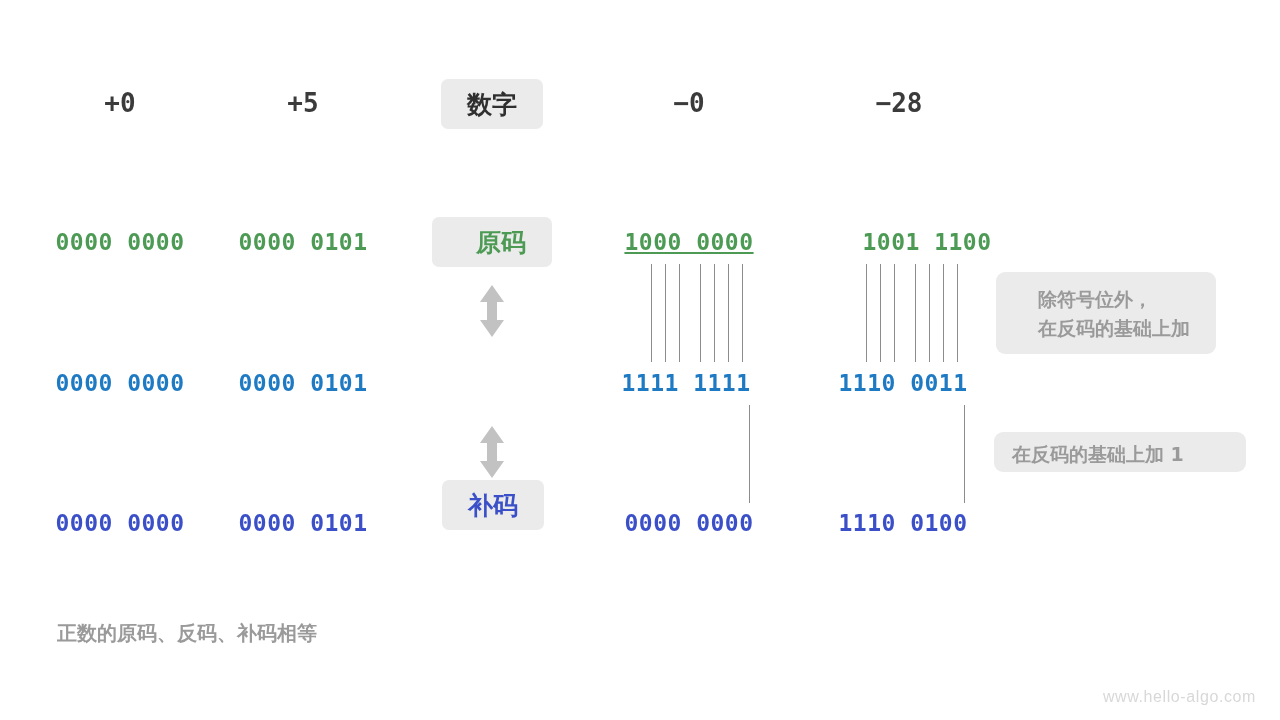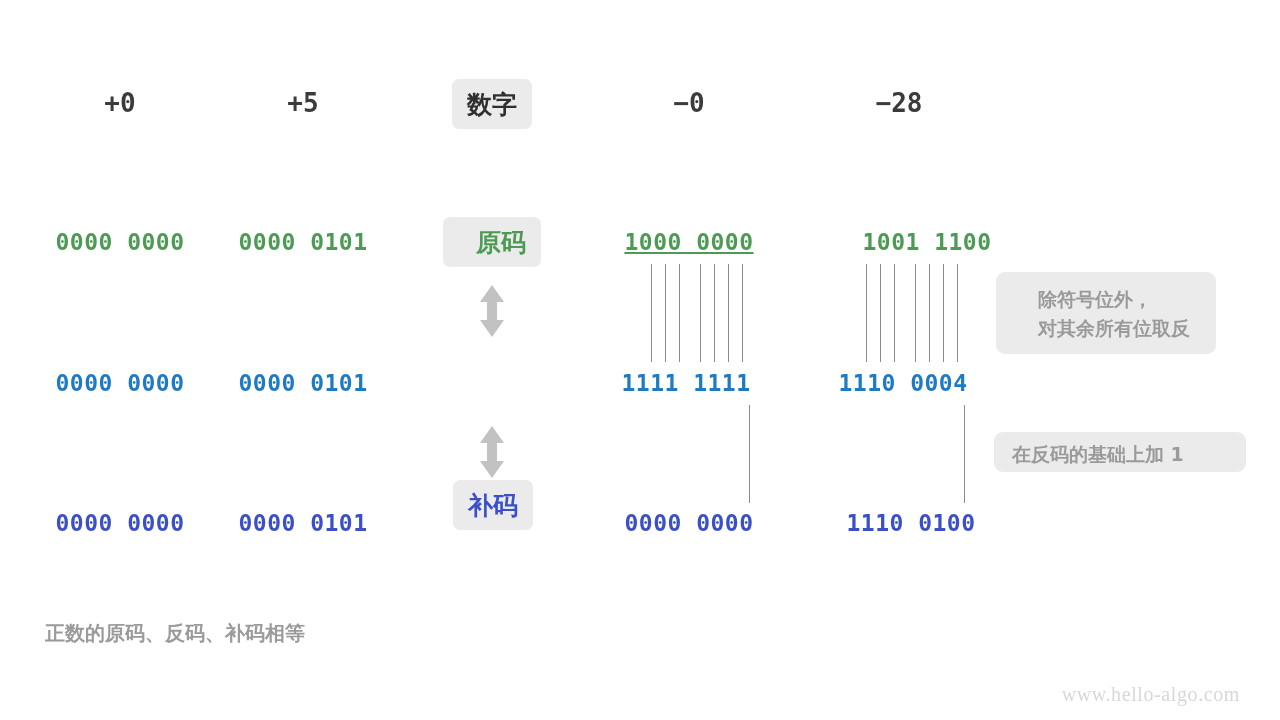--- a/index.html
+++ b/index.html
@@ -53,21 +53,21 @@
     position: absolute;
     background: #ebebeb;
     border-radius: 7px;
     display: flex;
     align-items: center;
     justify-content: center;
     font-family: "DejaVu Sans", sans-serif;
     font-size: 25px;
     font-weight: bold;
     transform: translate(-50%, -50%);
-    width: 80px;
+    width: 102px;
     height: 50px;
   }
   .chip-dark   { color: #2f2f2f; }
   .chip-green  { color: #4c9a54; }
   .chip-blue   { color: #1f7ac4; }
   .chip-indigo { color: #3b50c8; }
 
   
   .callout {
     position: absolute;
@@ -88,25 +88,25 @@
     color: #9a9a9a;
     font-family: "DejaVu Sans", sans-serif;
     font-size: 20px;
     font-weight: bold;
     white-space: nowrap;
   }
 
   
   .watermark {
     position: absolute;
-    right: 40px;
+    right: 24px;
     bottom: 14px;
     color: #d8d8d8;
-    font-family: Liberation Serif, serif;
-    font-size: 20px;
+    font-family: Liberation Sans, sans-serif;
+    font-size: 16px;
     letter-spacing: 0.6px;
   }
 
   
   .vline {
     position: absolute;
     width: 1px;
     background: #8c8c8c;
   }
 
@@ -141,31 +141,31 @@
 
   <div class="cell bits c-green" style="left:903px; top:242px;margin-left:24px;">1001 1100</div>
 
   <div class="cell bits c-blue" style="left:120px; top:383px;">0000 0000</div>
 
   <div class="cell bits c-blue" style="left:303px; top:383px;">0000 0101</div>
 
 
   <div class="cell bits c-blue" style="left:686px; top:383px;">1111 1111</div>
 
-  <div class="cell bits c-blue" style="left:903px; top:383px;">1110 0004</div>
+  <div class="cell bits c-blue" style="left:903px; top:383px;">1110 0011</div>
 
   <div class="cell bits c-indigo" style="left:120px; top:523px;">0000 0000</div>
 
   <div class="cell bits c-indigo" style="left:303px; top:523px;">0000 0101</div>
 
   <div class="chip chip-indigo" style="left:493px; top:505px;">补码</div>
 
   <div class="cell bits c-indigo" style="left:689px; top:523px;">0000 0000</div>
 
-  <div class="cell bits c-indigo" style="left:903px; top:523px;margin-left:8px;">1110 0100</div>
+  <div class="cell bits c-indigo" style="left:903px; top:523px;">1110 0100</div>
 
   <div class="vline" style="left:651px; top:264px; height:98px;"></div>
   <div class="vline" style="left:665px; top:264px; height:98px;"></div>
   <div class="vline" style="left:679px; top:264px; height:98px;"></div>
   <div class="vline" style="left:700px; top:264px; height:98px;"></div>
   <div class="vline" style="left:714px; top:264px; height:98px;"></div>
   <div class="vline" style="left:728px; top:264px; height:98px;"></div>
   <div class="vline" style="left:742px; top:264px; height:98px;"></div>
 
   <div class="vline" style="left:866px; top:264px; height:98px;"></div>
@@ -186,25 +186,25 @@
   </div>
 
   <div class="dblarrow" style="left:492px; top:454px;">
     <svg width="34" height="56" viewBox="0 0 34 56">
       <path d="M17 2 L29 19 L22 19 L22 37 L29 37 L17 54 L5 37 L12 37 L12 19 L5 19 Z" fill="#c2c2c2"></path>
     </svg>
   </div>
 
   <div class="callout" style="left:996px; top:272px; width:220px; height:82px;padding-left:42px;">
     <div>除符号位外，</div>
-    <div>对其余所有位取反</div>
+    <div>在反码的基础上加</div>
   </div>
 
   <div class="callout" style="left:994px; top:432px; width:252px; height:40px; padding-top:8px;">
     <div>在反码的基础上加  1</div>
   </div>
 
-  <div class="caption" style="left:45px; top:620px;">正数的原码、反码、补码相等</div>
+  <div class="caption" style="left:57px; top:620px;">正数的原码、反码、补码相等</div>
 
 
   <div class="watermark">www.hello-algo.com</div>
 
 </div>
 
 </body></html>

